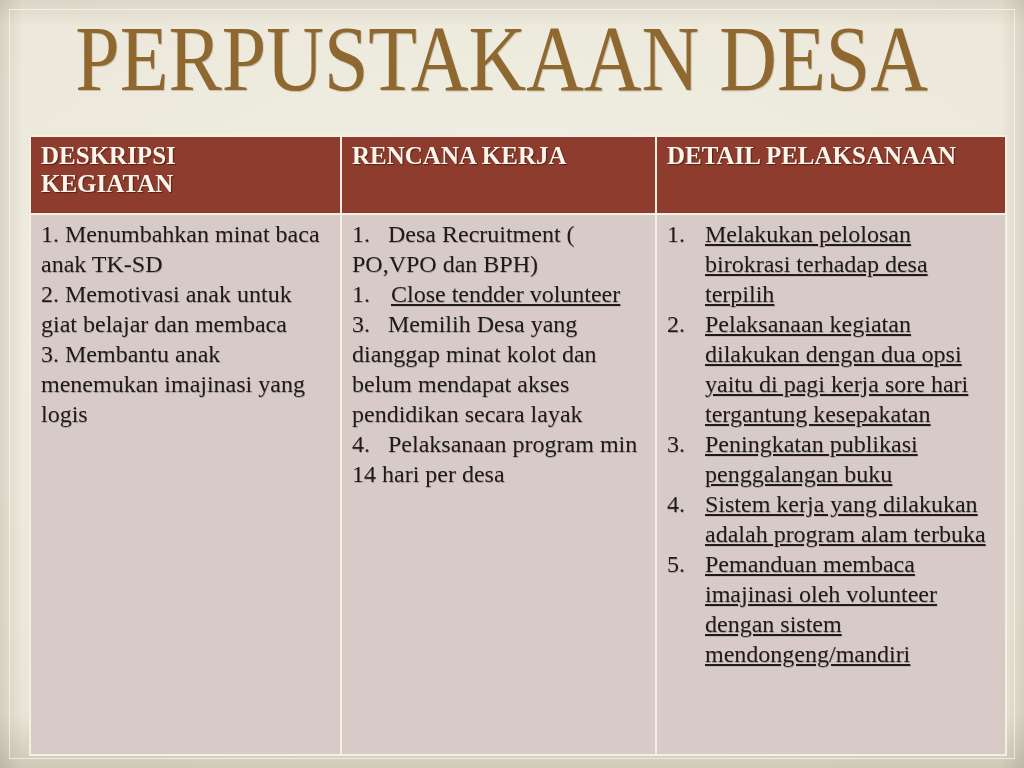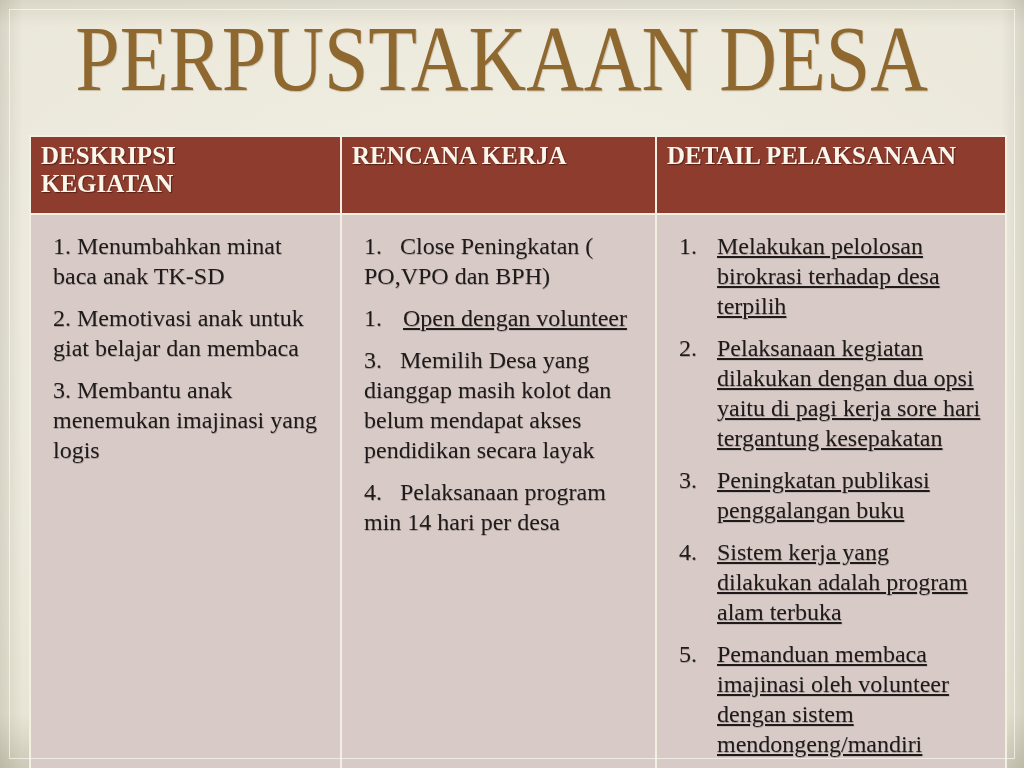--- a/index.html
+++ b/index.html
@@ -50,21 +50,21 @@
     text-shadow:1px 1px 1px rgba(40,10,5,.55);
   }
   .sheet th:first-child .th-inner{display:inline-block;max-width:200px;}
   .sheet td{
     background:var(--body-bg,#D7CAC7);
     color:var(--body-text,#1E1B1A);
     font-size:24px;line-height:30px;
     padding:4px 8px 4px 10px;height:531px;
     text-shadow:.5px .5px .5px rgba(30,20,15,.25);
   }
-  .item{margin:12px;}
+  .item{margin:0;}
   .item.hang{display:flex;}
   .item.hang .num{flex:0 0 38px;}
   .item.hang .txt{flex:1 1 auto;text-decoration:underline;}
   .col-a .item.flat .num{margin-right:6px;}
   .col-b .item.flat .num{margin-right:18px;}
   .col-b .item.hang .num{flex-basis:39px;}
 </style>
 </head>
 <body>
 
@@ -94,26 +94,26 @@
       </tr>
     </thead>
     <tbody>
       <tr>
         <td class="col-a">
             <div class="item flat"><span class="num">1.</span><span class="txt">Menumbahkan minat baca anak TK-SD</span></div>
             <div class="item flat"><span class="num">2.</span><span class="txt">Memotivasi anak untuk giat belajar dan membaca</span></div>
             <div class="item flat"><span class="num">3.</span><span class="txt">Membantu anak menemukan imajinasi yang logis</span></div>
           </td>
         <td class="col-b">
-            <div class="item flat"><span class="num">1.</span><span class="txt">Close Peningkatan ( PO,VPO dan BPH)</span></div>
+            <div class="item flat"><span class="num">1.</span><span class="txt">Desa Recruitment ( PO,VPO dan BPH)</span></div>
             <div class="item hang">
               <span class="num">1.</span>
-              <span class="txt">Open dengan volunteer</span>
+              <span class="txt">Close tendder volunteer</span>
             </div>
-            <div class="item flat"><span class="num">3.</span><span class="txt">Memilih Desa yang dianggap masih kolot dan belum mendapat akses pendidikan secara layak</span></div>
+            <div class="item flat"><span class="num">3.</span><span class="txt">Memilih Desa yang dianggap minat kolot dan belum mendapat akses pendidikan secara layak</span></div>
             <div class="item flat"><span class="num">4.</span><span class="txt">Pelaksanaan program min 14 hari per desa</span></div>
           </td>
         <td class="col-c">
             <div class="item hang">
               <span class="num">1.</span>
               <span class="txt">Melakukan pelolosan birokrasi terhadap desa terpilih</span>
             </div>
             <div class="item hang">
               <span class="num">2.</span>
               <span class="txt">Pelaksanaan kegiatan dilakukan dengan dua opsi yaitu di pagi kerja sore hari tergantung kesepakatan</span>

